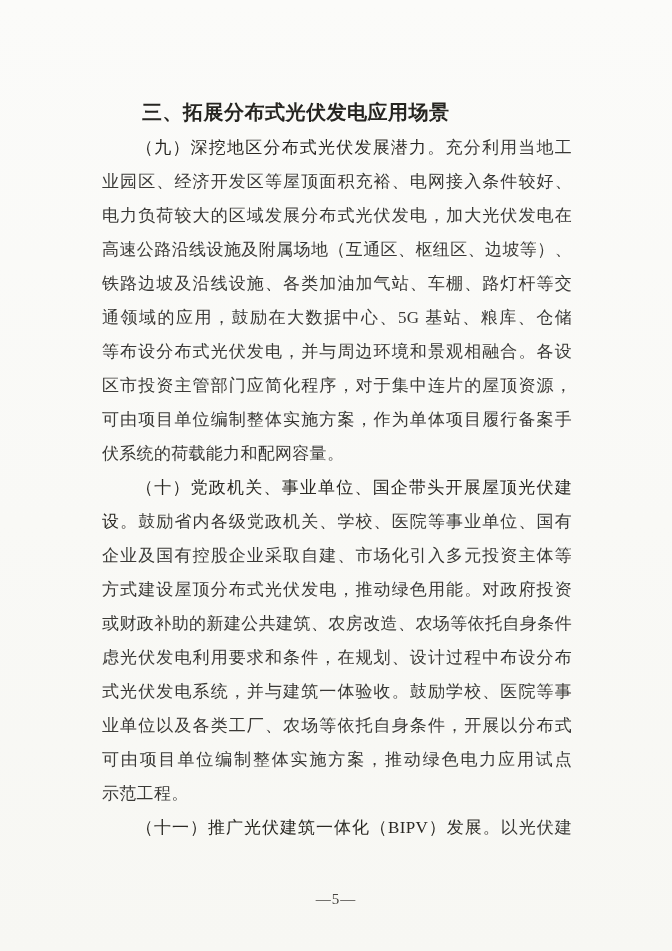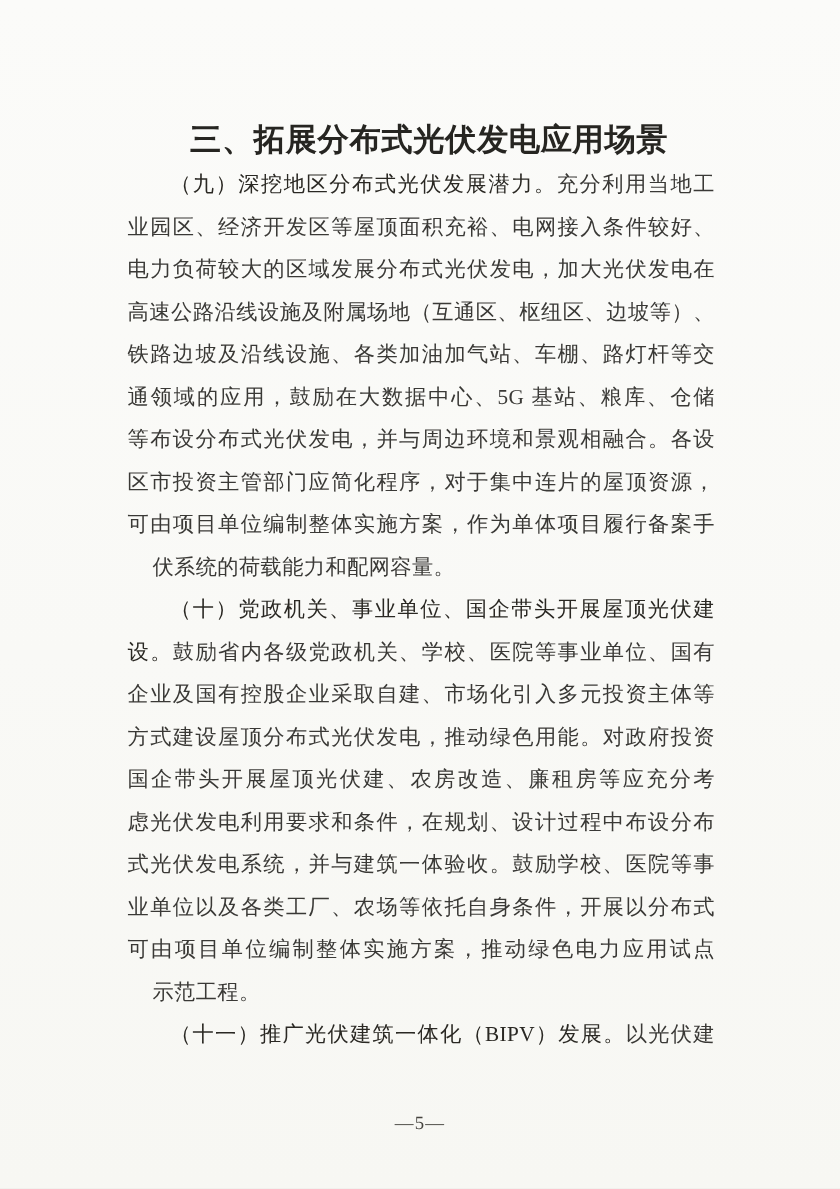--- a/index.html
+++ b/index.html
@@ -30,26 +30,25 @@
     height: 34px;
     overflow: hidden;
     text-align: justify;
     text-align-last: justify;
     letter-spacing: 0.3px;
   }
   .line.indent { text-indent: 2em; }
   .line.end {
     text-align: left;
     text-align-last: left;
-    margin-left: 20px;
   }
   .title-line {
     font-family: "Liberation Sans", "DejaVu Sans", sans-serif;
     font-weight: 700;
-    font-size: 25px;
+    font-size: 20px;
     line-height: 34px;
     height: 36px;
     text-indent: 2em;
     text-align: left;
     text-align-last: left;
     color: #262521;
     letter-spacing: 0.5px;
   }
   .lead {
     font-weight: 400;
@@ -86,21 +85,21 @@
       <div class="line"><span>区市投资主管部门应简化程序，对于集中连片的屋顶资源，</span></div>
       <div class="line"><span>可由项目单位编制整体实施方案，作为单体项目履行备案手</span></div>
       <div class="line end"><span>伏系统的荷载能力和配网容量。</span></div>
     </div>
 
     <div>
       <div class="line indent"><span class="lead">（十）党政机关、事业单位、国企带头开展屋顶光伏建</span></div>
       <div class="line"><span class="lead">设。</span><span>鼓励省内各级党政机关、学校、医院等事业单位、国有</span></div>
       <div class="line"><span>企业及国有控股企业采取自建、市场化引入多元投资主体等</span></div>
       <div class="line"><span>方式建设屋顶分布式光伏发电，推动绿色用能。对政府投资</span></div>
-      <div class="line"><span>国企带头开展屋顶光伏建、农房改造、廉租房等应充分考</span></div>
+      <div class="line"><span>或财政补助的新建公共建筑、农房改造、农场等依托自身条件</span></div>
       <div class="line"><span>虑光伏发电利用要求和条件，在规划、设计过程中布设分布</span></div>
       <div class="line"><span>式光伏发电系统，并与建筑一体验收。鼓励学校、医院等事</span></div>
       <div class="line"><span>业单位以及各类工厂、农场等依托自身条件，开展以分布式</span></div>
       <div class="line"><span>可由项目单位编制整体实施方案，推动绿色电力应用试点</span></div>
       <div class="line end"><span>示范工程。</span></div>
     </div>
 
     <div>
       <div class="line indent"><span class="lead">（十一）推广光伏建筑一体化（BIPV）发展。</span><span>以光伏建</span></div>
     </div>

